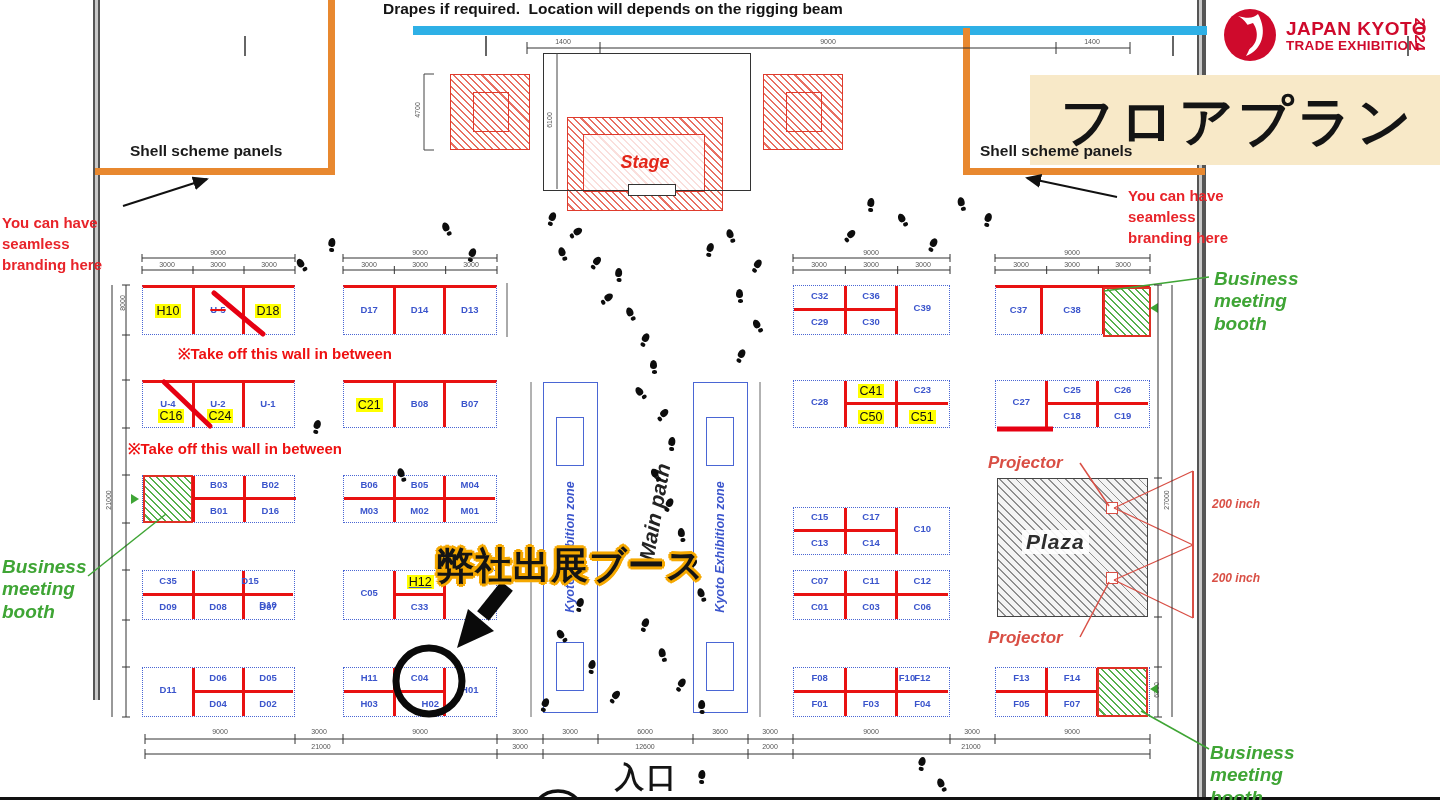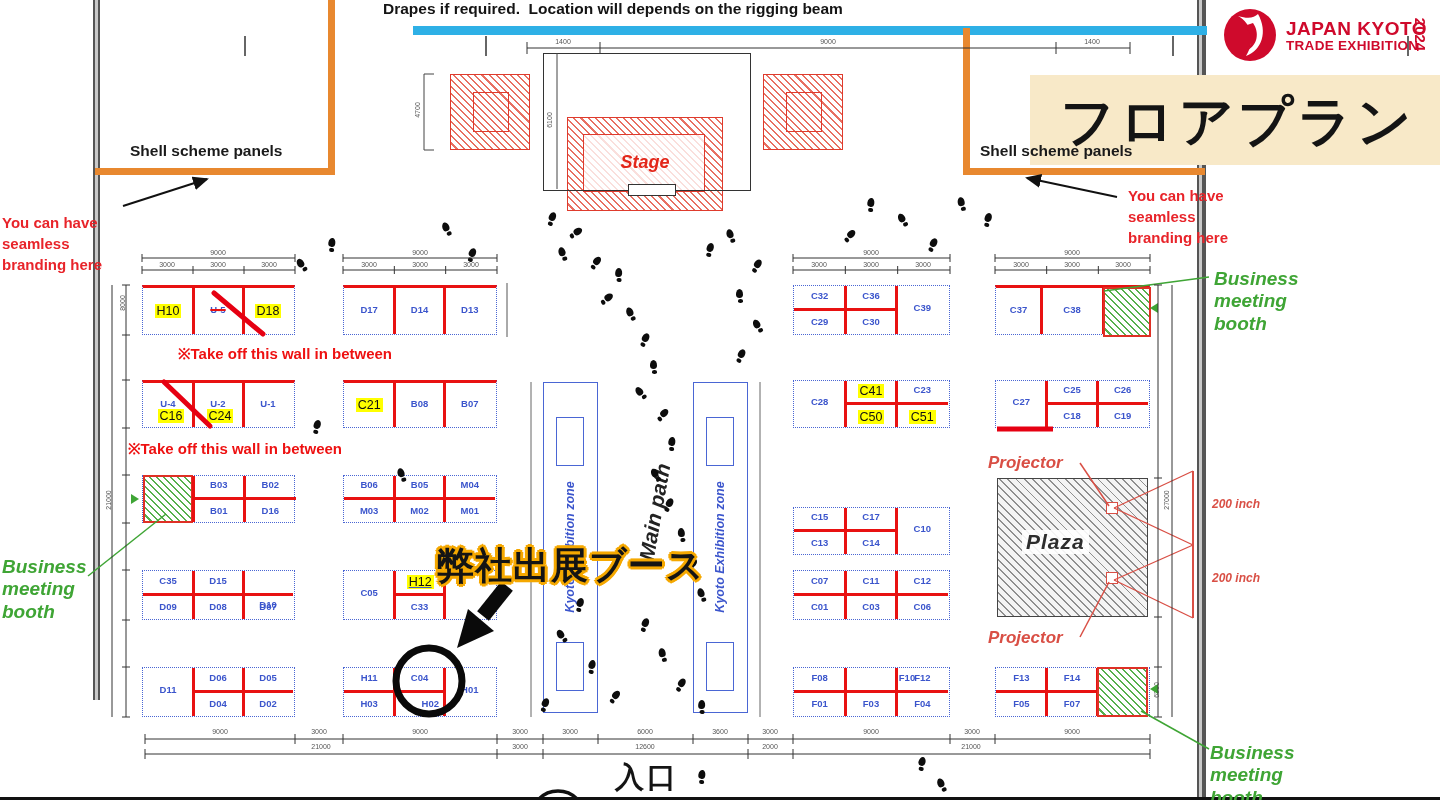--- a/index.html
+++ b/index.html
@@ -267,21 +267,21 @@
         <div class="bl" style="left: 51.3333px; width: 51.3333px; top: 28.56px;"><span>C14</span></div>
         <div class="rwall" style="left: 101.167px; top: 0px; width: 3px; height: 100%;"></div>
         <div class="bl" style="left: 102.667px; width: 51.3333px; top: 15px;"><span>C10</span></div>
       </div>
       <div class="block" style="left: 142px; top: 570px; width: 153px; height: 50px;">
         <div class="rwall" style="left: 0px; top: 21.5px; width: 50px; height: 3px;"></div>
         <div class="bl" style="left: 0px; width: 50px; top: 3.5px;"><span>C35</span></div>
         <div class="bl" style="left: 0px; width: 50px; top: 30px;"><span>D09</span></div>
         <div class="rwall" style="left: 48.5px; top: 0px; width: 3px; height: 100%;"></div>
         <div class="rwall" style="left: 50px; top: 21.5px; width: 50px; height: 3px;"></div>
-        <div class="bl" style="left: 50px; width: 50px; top: 3.5px;"><span>D15</span></div>
+        <div class="bl" style="left: 50px; width: 50px; top: 3.5px; padding-left: 32px;"><span>D15</span></div>
         <div class="bl" style="left: 50px; width: 50px; top: 30px;"><span>D08</span></div>
         <div class="rwall" style="left: 98.5px; top: 0px; width: 3px; height: 100%;"></div>
         <div class="rwall" style="left: 100px; top: 21.5px; width: 50px; height: 3px;"></div>
         <div class="bl" style="left: 100px; width: 50px; top: 3.5px; margin-top: 24px;"><span>D10</span></div>
         <div class="bl" style="left: 100px; width: 50px; top: 30px;"><span>D07</span></div>
       </div>
       <div class="block" style="left: 343px; top: 570px; width: 154px; height: 50px;">
         <div class="bl" style="left: 0px; width: 50.3333px; top: 16px;"><span>C05</span></div>
         <div class="rwall" style="left: 48.8333px; top: 0px; width: 3px; height: 100%;"></div>
         <div class="rwall" style="left: 50.3333px; top: 21.5px; width: 50.3333px; height: 3px;"></div>

